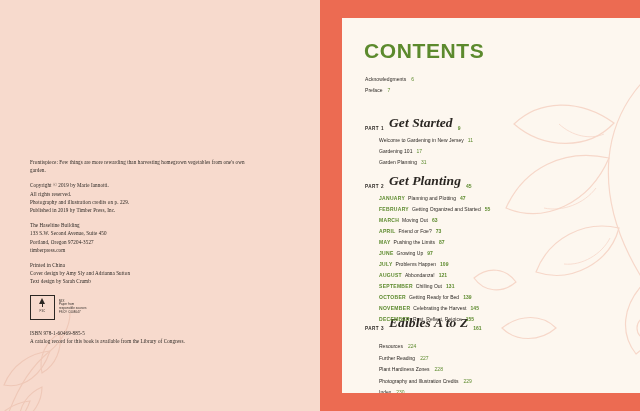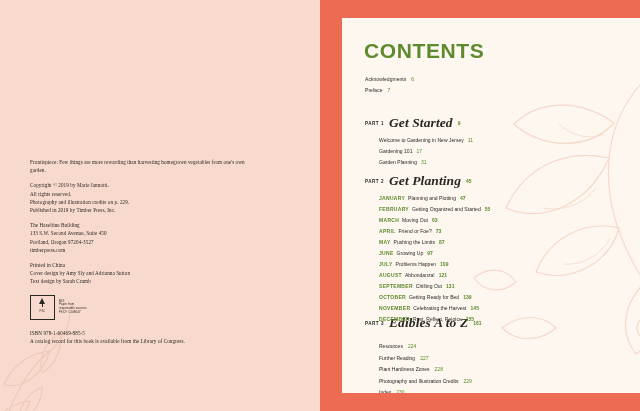--- a/index.html
+++ b/index.html
@@ -78,21 +78,21 @@
     -webkit-text-stroke:0;
   }
   .front-list{position:absolute;left:23px;top:58px;width:230px;}
   .front-row{
     font-family:"Liberation Sans", sans-serif;
     font-size:5px;color:#2b2723;margin-bottom:4.5px;letter-spacing:.05px;
   }
   .front-row .pg{color:#5c8a2d;margin-left:5px;}
 
   .part{position:absolute;left:23px;width:245px;}
-  .part-head{display:flex;align-items:center;gap:5px;}
+  .part-head{display:flex;align-items:flex-end;gap:5px;}
   .part-label{
     font-family:"Liberation Sans", sans-serif;font-weight:bold;
     font-size:4.6px;letter-spacing:.5px;color:#2b2723;
   }
   .part-title{
     font-family:"Liberation Serif", serif;font-weight:bold;font-style:italic;
     font-size:13.5px;color:#2b2723;letter-spacing:.1px;
   }
   .part-pg{
     font-family:"Liberation Sans", sans-serif;font-weight:bold;

